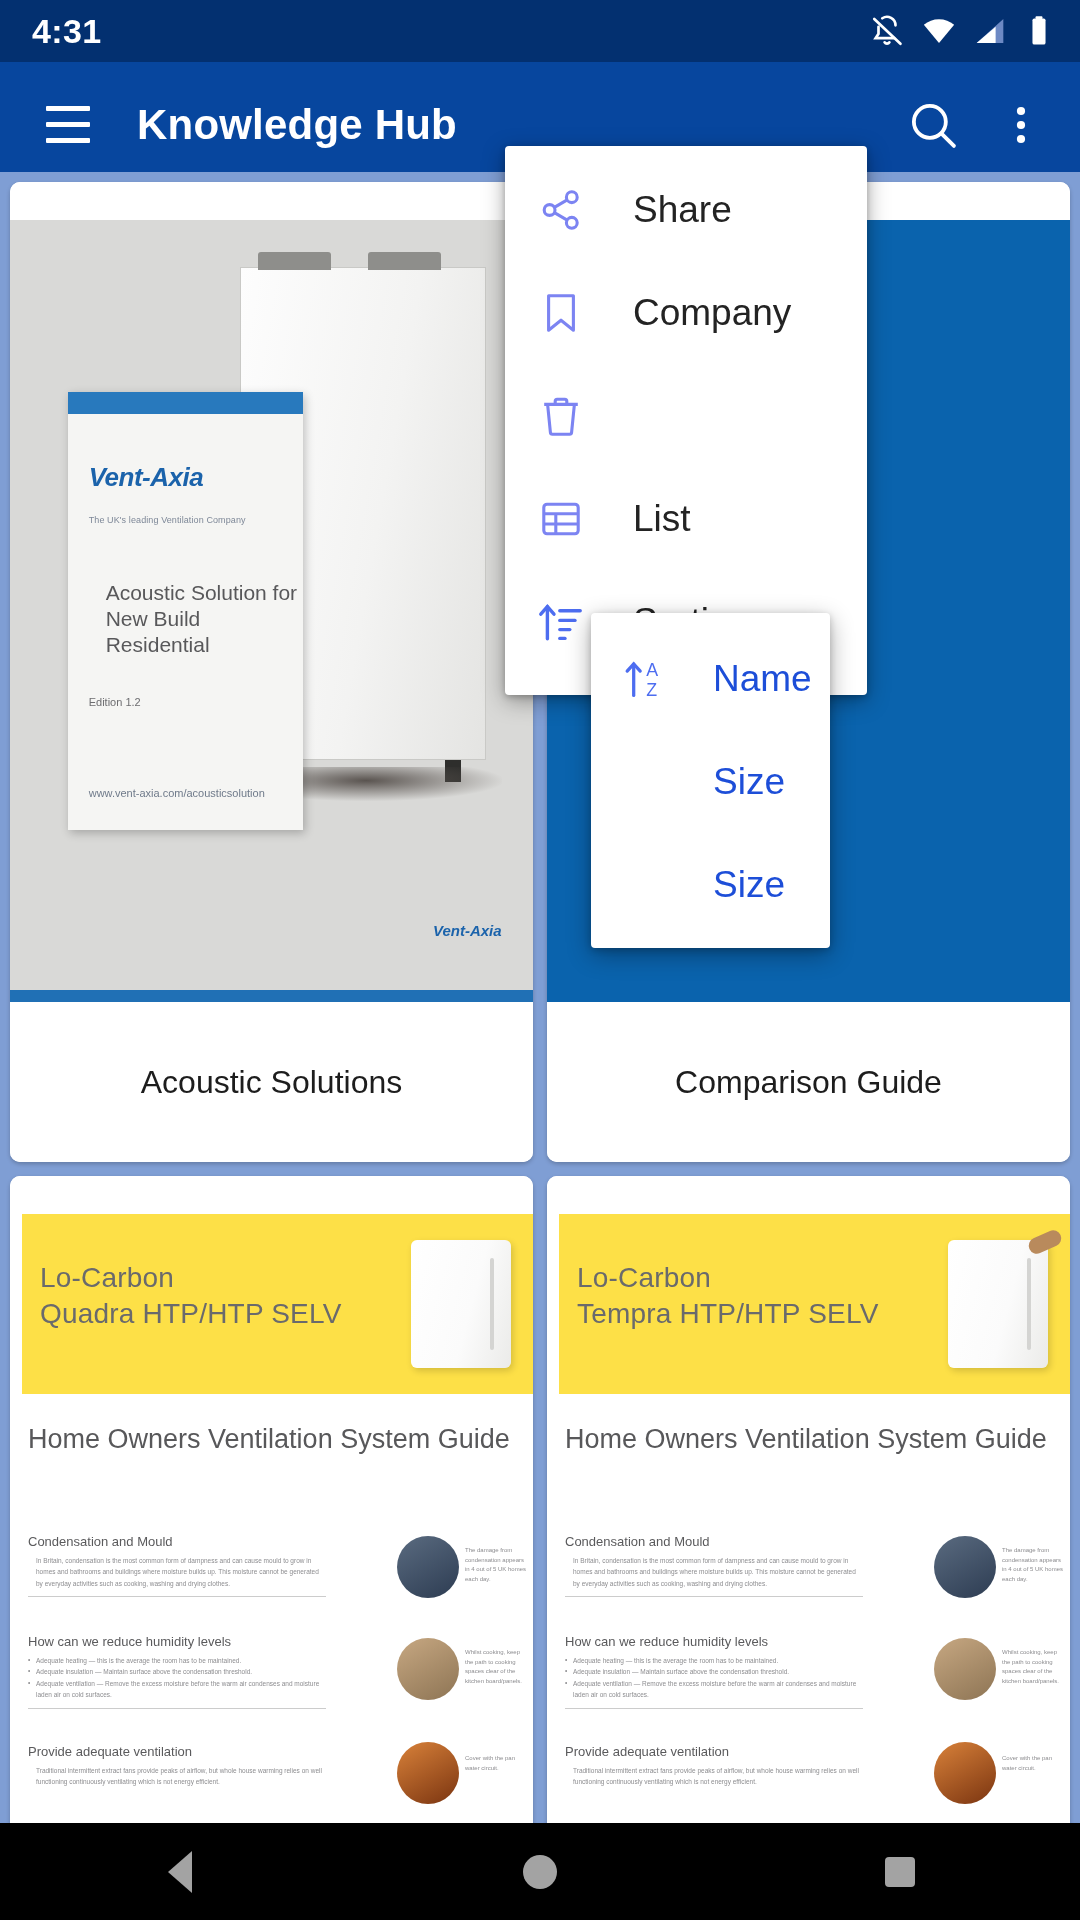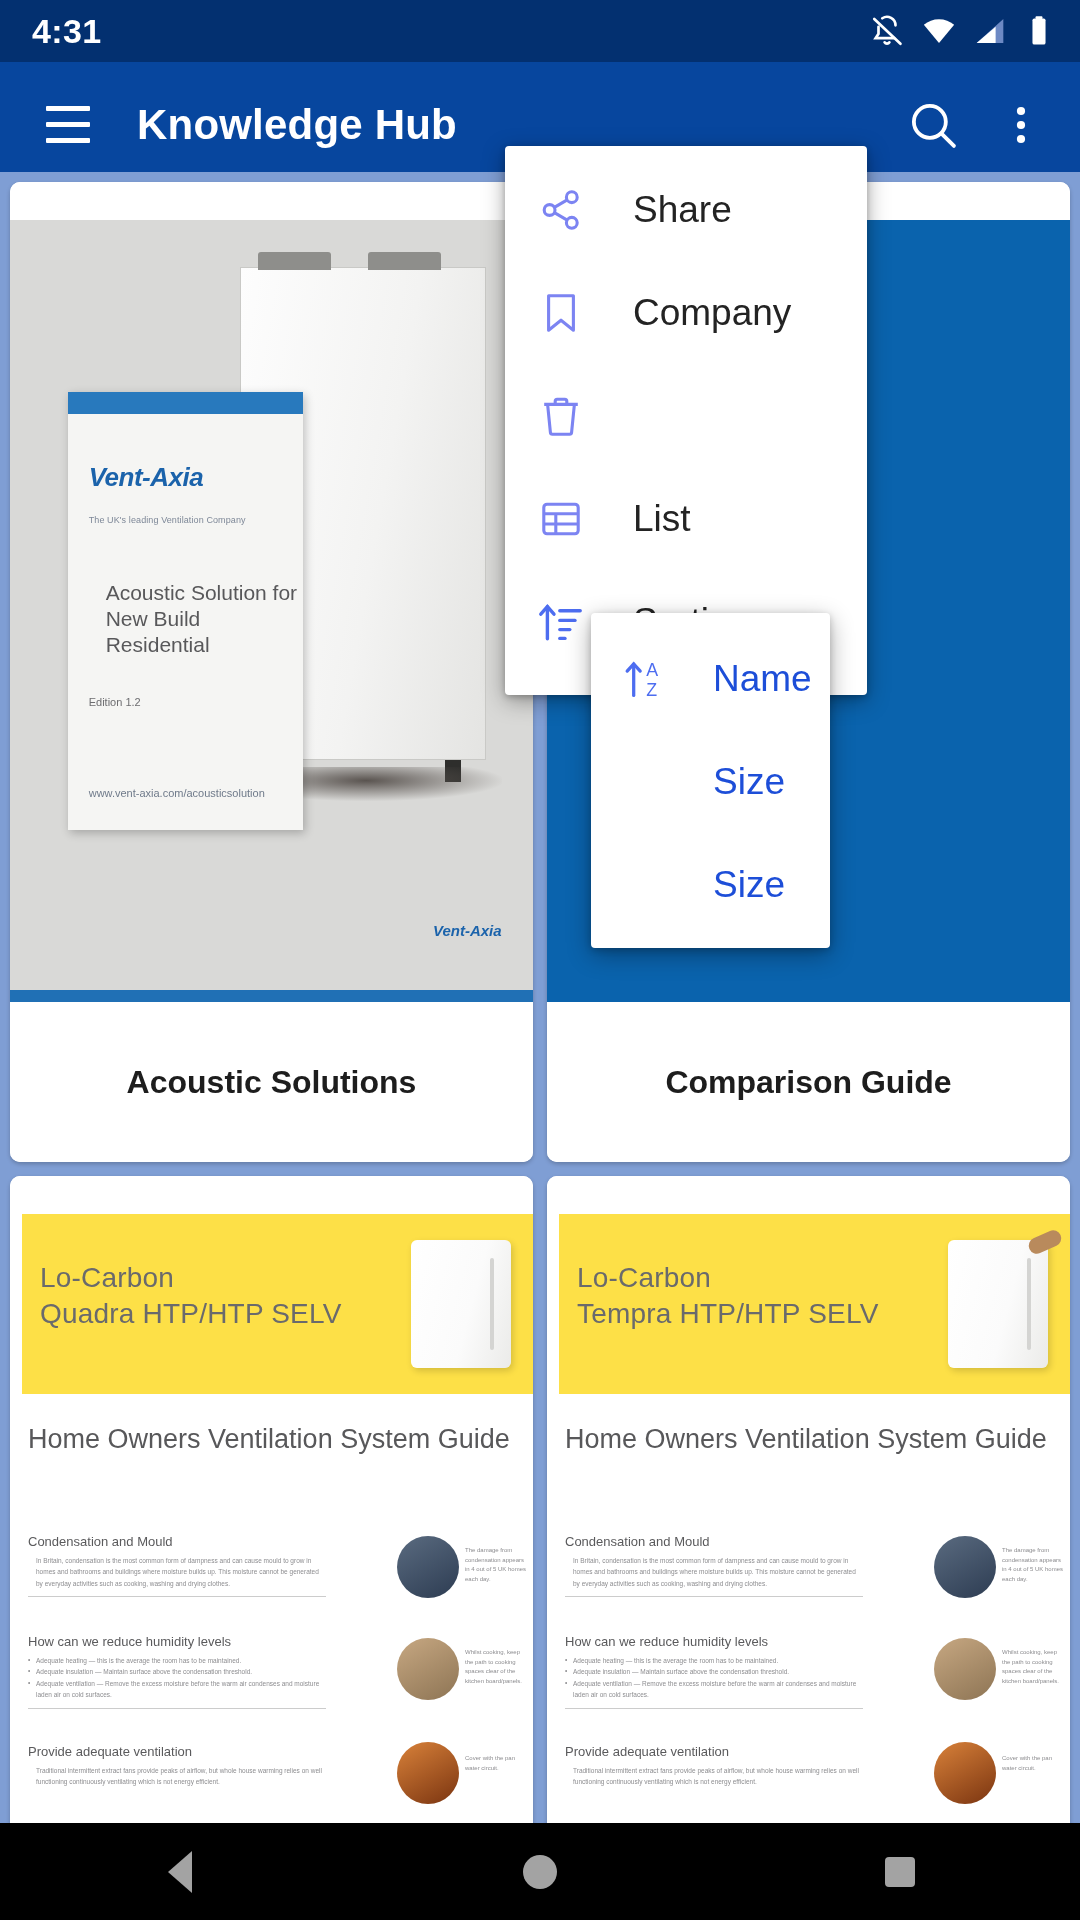--- a/index.html
+++ b/index.html
@@ -124,21 +124,20 @@
   }
   .card-label {
     flex: 0 0 160px;
     display: flex;
     align-items: center;
     justify-content: center;
     font-size: 32px;
     color: #1d1d1d;
     padding: 4px 12px;
     background: #fff;
-    font-weight: bold;
   }
 
   
   .thumb-acoustic {
     position: absolute;
     inset: 38px 0 0 0;
     background: #d9d9d7;
   }
   .thumb-acoustic .unit {
     position: absolute;

